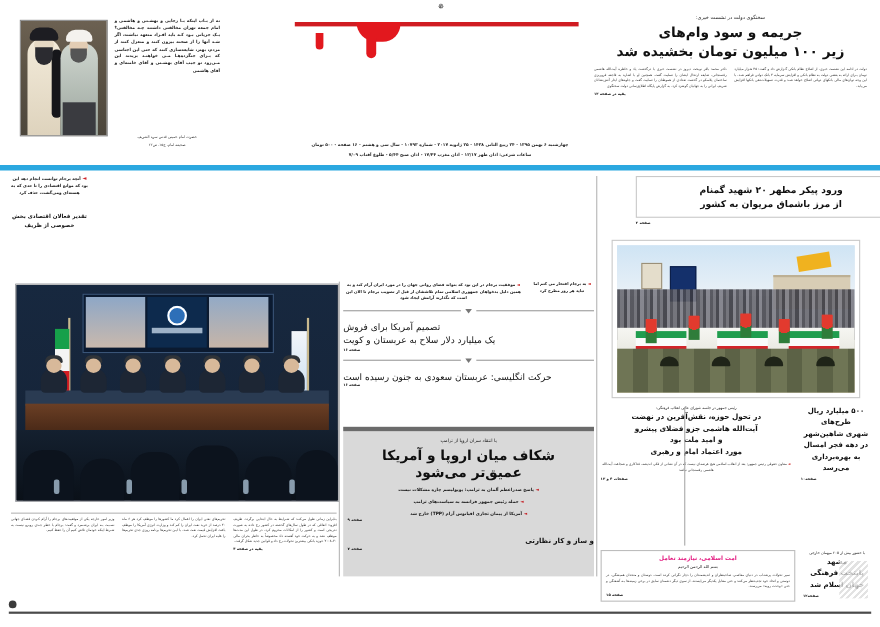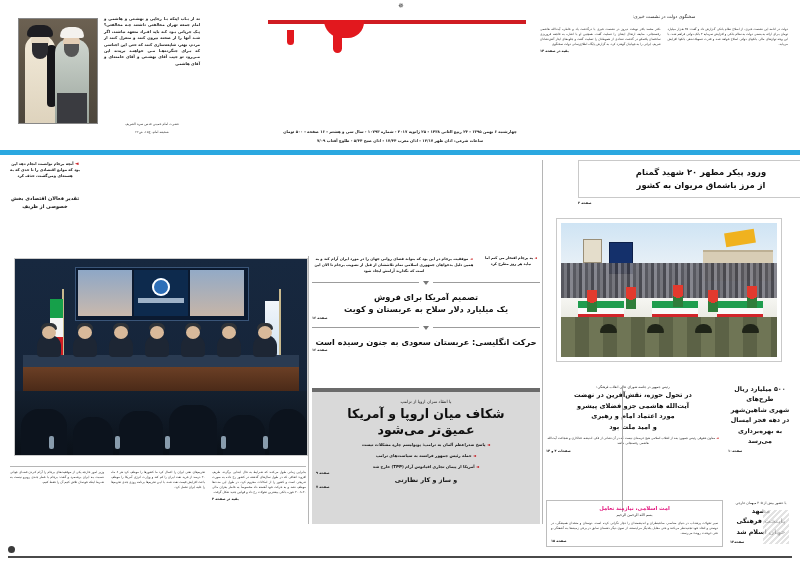--- a/index.html
+++ b/index.html
@@ -108,21 +108,21 @@
   .pc-bot{position:absolute;bottom:6px;width:5px;height:13px;background:#9fb4c6;border-radius:2px;opacity:.85;}
 
   
   .mid{position:absolute;left:312px;top:256px;width:228px;}
   .mid-bullets{display:flex;gap:6px;}
   .mid-b-l{width:58px;font-size:3.6px;line-height:5.8px;font-weight:700;text-align:center;color:#131313;}
   .mid-b-r{flex:1;font-size:3.7px;line-height:6.2px;font-weight:700;text-align:center;color:#131313;}
   .sep-dia{display:flex;align-items:center;gap:4px;margin:6px 0;}
   .sep-dia .ln{flex:1;height:1px;background:#9c9c9c;}
   .sep-dia .dm{width:0;height:0;border-left:3px solid transparent;border-right:3px solid transparent;border-top:4px solid #777;}
-  .mid-h{text-align:center;font-size:8.2px;line-height:12.5px;font-weight:700;color:#111;}
+  .mid-h{text-align:left;font-size:8.2px;line-height:12.5px;font-weight:400;color:#111;}
   .mid-pg{font-size:3.4px;color:#111;text-align:left;font-weight:700;}
 
   
   .greybox{position:absolute;left:312px;top:392px;width:228px;height:132px;background:#d9d9d9;}
   .gb-top{position:absolute;left:0;top:-4px;width:228px;height:4px;background:#6b6b6b;}
   .gb-kicker{text-align:center;font-size:4.3px;line-height:9px;color:#161616;padding-top:5px;}
   .gb-h1{text-align:center;font-size:12.5px;line-height:16px;font-weight:800;color:#0f0f0f;}
   .gb-li{font-size:4px;line-height:8px;font-weight:700;color:#151515;text-align:center;margin-top:3px;}
   .gb-li .bl{color:#c62026;}
   .gb-pg{font-size:3.4px;font-weight:700;color:#111;text-align:left;padding:0 4px;}
@@ -142,21 +142,21 @@
      repeating-linear-gradient(90deg,#4a4a52 0 3px,#6a6a72 3px 6px,#3a3a42 6px 9px,#7d7d86 9px 12px);opacity:.9;}
   .pm-caskets{position:absolute;left:0;top:56%;width:100%;height:20%;background:linear-gradient(180deg,#f6f6f2,#e6e6de);}
   .pm-ir{position:absolute;top:58%;height:15%;width:46px;background:linear-gradient(180deg,#1f9d4e 0 33%,#fafafa 33% 66%,#d2242a 66% 100%);}
   .pm-sold{position:absolute;bottom:0;width:100%;height:30%;background:repeating-linear-gradient(90deg,#6f7555 0 14px,#5c6246 14px 28px);}
   .pm-hat{position:absolute;bottom:18%;width:17px;height:9px;background:#1f2418;border-radius:8px 8px 1px 1px;}
   .pm-fl{position:absolute;width:10px;height:22px;background:radial-gradient(circle at 50% 25%,#e23a2e 0 42%,rgba(0,0,0,0) 43%),linear-gradient(180deg,rgba(0,0,0,0) 0 38%,#2f7d3a 38% 100%);}
   .pm-banner{position:absolute;left:22%;top:14%;width:22px;height:30px;background:#14306b;border:1px solid #0c1f49;}
   .pm-port{position:absolute;left:10%;top:12%;width:17px;height:22px;background:#e4ddcb;border:1px solid #9a8f78;}
   .pm-yflag{position:absolute;right:10%;top:6%;width:30px;height:14px;background:#f0b21f;transform:rotate(-9deg);}
 
-  .rmid{position:absolute;left:546px;top:368px;width:246px;display:flex;gap:8px;margin-top:16px;}
+  .rmid{position:absolute;left:546px;top:368px;width:246px;display:flex;gap:8px;}
   .rmid .cL{width:64px;}
   .rmid .cR{flex:1;}
   .rmid-vr{position:absolute;left:76px;top:2px;width:1px;height:126px;background:#a9a9a9;}
   .rmid-h{text-align:center;font-size:6.6px;line-height:10.5px;font-weight:700;color:#111;}
   .rmid-hL{text-align:center;font-size:6.4px;line-height:10.4px;font-weight:700;color:#111;}
   .rmid-k{text-align:center;font-size:3.4px;line-height:6px;color:#222;}
 
   .rbot{position:absolute;left:546px;top:500px;width:246px;display:flex;gap:7px;}
   .rbot .cL{width:62px;}
   .rbot .cR{flex:1;border:1px solid #bdbdbd;padding:3px 4px;}
@@ -205,20 +205,22 @@
       <div class="logo-bar"></div>
       <div class="logo-blob"></div>
       <div class="logo-drop"></div>
     </div>
 
     <div class="mh-dates">چهارشنبه ۶ بهمن ۱۳۹۵ - ۲۴ ربیع الثانی ۱۴۳۸ - ۲۵ ژانویه ۲۰۱۷ - شماره ۱۰۷۹۳ - سال سی و هشتم - ۱۶ صفحه - ۵۰۰ تومان</div>
     <div class="mh-dates l2" style="top:137px;">ساعات شرعی: اذان ظهر ۱۲/۱۷ - اذان مغرب ۱۷/۴۴ - اذان صبح ۵/۴۴ - طلوع آفتاب ۷/۰۹</div>
 
     <div class="tr-news">
       <div class="tr-kicker">سخنگوی دولت در نشست خبری:</div>
+      <div class="tr-h1">جریمه و سود وام‌های</div>
+      <div class="tr-h1">زیر ۱۰۰ میلیون تومان بخشیده شد</div>
       <div class="tr-cols">
         <div class="micro just">دولت در ادامه این نشست خبری، از اصلاح نظام بانکی گـزارش داد و گفت: ۴۵ هـزار میلیارد تومان بـرای ارائه به بعضی دولت به نظام بانکی و افزایش سرمایه ۴ بانک دولتی فراهم شـد. با این وجه توان‌های مالی بانکهای دولتی اصلاح خواهد شـد و قدرت تسهیلات‌دهی بانکها افزایش می‌یابد.</div>
         <div class="micro just">دکتر محمد باقر نوبخت دیروز در نشست خبری با درگذشت یاد و خاطره آیت‌الله هاشمی رفسنجانی، ضایعه ارتحال ایشان را تسلیت گفت. همچنین او با اشاره به فاجعه فروریزی ساختمان پلاسکو در گذشت تعدادی از هموطنان را تسلیت گفت و جلوه‌های ایثار آتش‌نشانان شریف ایرانی را به جهانیان گوشزد کرد. به گزارش پایگاه اطلاع‌رسانی دولت سخنگوی</div>
       </div>
       <div class="tr-more">بقیه در صفحه ۱۳</div>
     </div>
   </div>
 
   <div class="blue-band"></div>
 
@@ -344,21 +346,21 @@
     <div class="gb-li">
       <span class="bl">◄</span>
       <span>حمله رئیس جمهور فرانسه به سیاست‌های ترامپ</span>
     </div>
     <div class="gb-li">
       <span class="bl">◄</span>
       <span>آمریکا از پیمان تجاری اقیانوس آرام (TPP) خارج شد</span>
     </div>
     <div class="gb-pg">صفحه ۹</div>
 
-    <div class="gb-h2" style="margin-top:0;">و ساز و کار نظارتی</div>
+    <div class="gb-h2" style="margin-top:12px;text-align:right;">و ساز و کار نظارتی</div>
     <div class="gb-pg">صفحه ۷</div>
   </div>
 
   <div class="rcol">
     <div class="rbox">
       <div class="rbox-h">ورود پیکر مطهر ۲۰ شهید گمنام</div>
       <div class="rbox-h">از مرز باشماق مریوان به کشور</div>
     </div>
     <div class="rpg">صفحه ۲</div>
   </div>
@@ -396,22 +398,22 @@
       <div class="rmid-hL">در دهه فجر امسال</div>
       <div class="rmid-hL">به بهره‌برداری</div>
       <div class="rmid-hL">می‌رسد</div>
       <div class="rpg">صفحه۱۰</div>
     </div>
     <div class="rmid-vr"></div>
     <div class="cR">
       <div class="rmid-k">رئیس جمهور در جلسه شورای عالی انقلاب فرهنگی:</div>
       <div class="rmid-h">در تحول حوزه، نقش‌آفرین در نهضت</div>
       <div class="rmid-h">آیت‌الله هاشمی جزو فضلای پیشرو</div>
+      <div class="rmid-h">و امید ملت بود</div>
       <div class="rmid-h">مورد اعتماد امام و رهبری</div>
-      <div class="rmid-h">و امید ملت بود</div>
       <div class="micro ctr" style="margin-top:4px;">
         <span class="red">◄</span>
         <span>معاون حقوقی رئیس جمهور: بعد از انقلاب اسلامی هیچ عرصه‌ای نیست که در آن نشانی از فکر، اندیشه، فداکاری و شجاعت آیت‌الله هاشمی رفسنجانی نباشد</span>
       </div>
       <div class="rpg">صفحات ۴ و ۱۳</div>
     </div>
   </div>
 
   <div class="rbot">
     <div class="cL">

